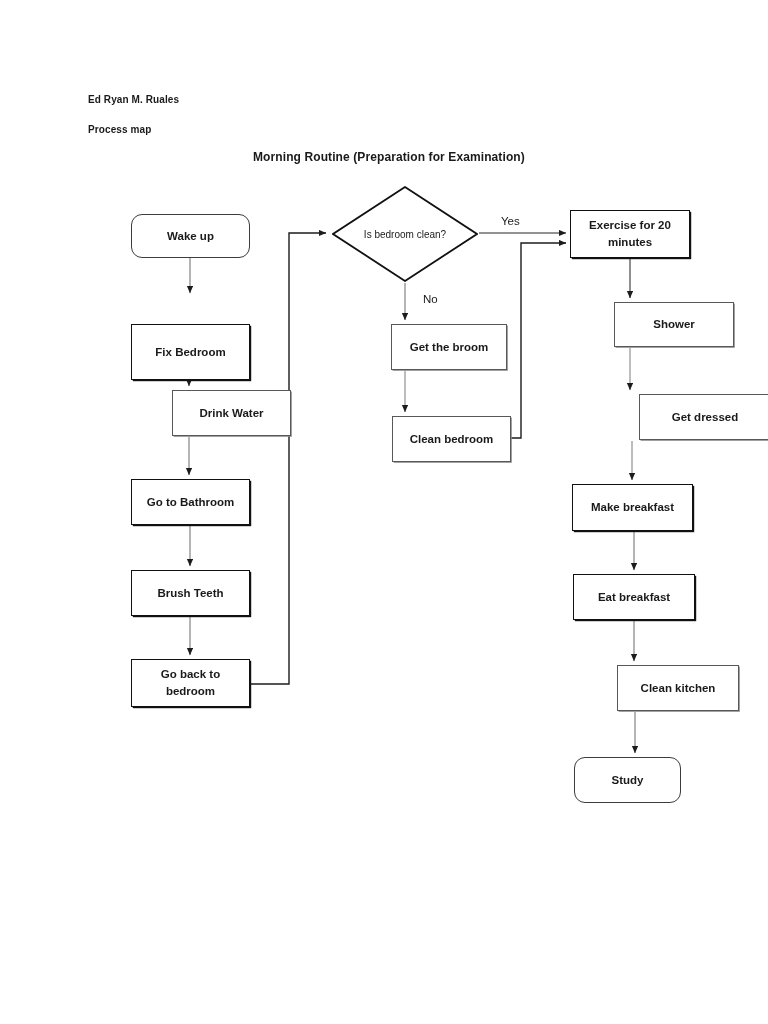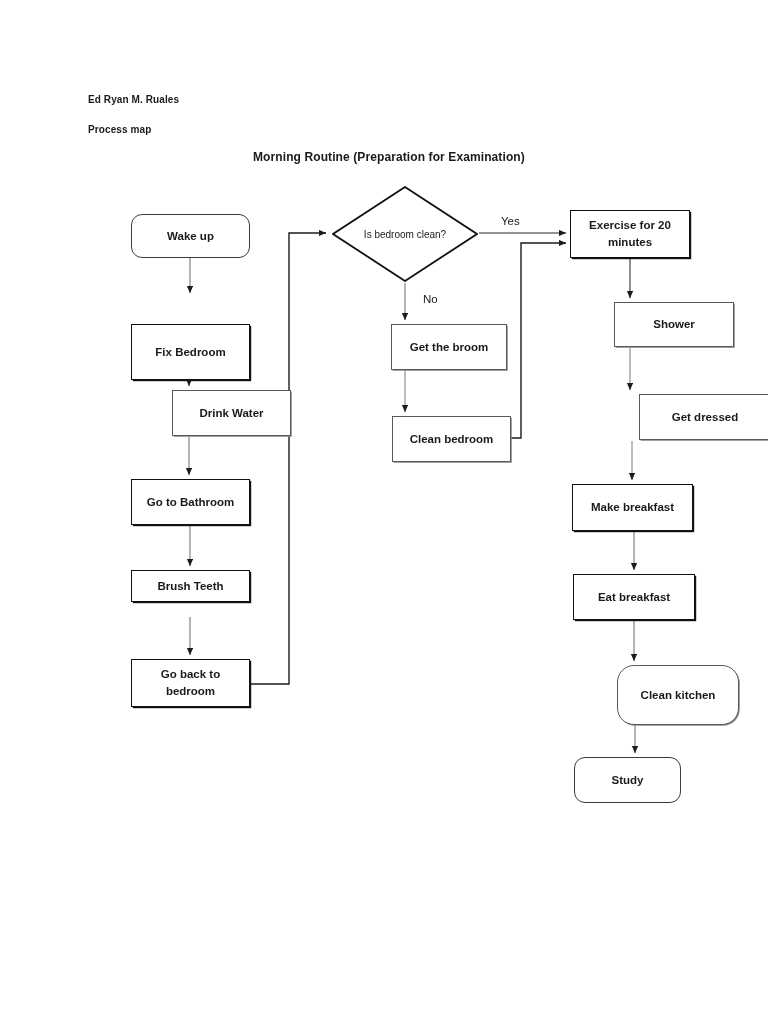--- a/index.html
+++ b/index.html
@@ -156,21 +156,21 @@
   </div>
 
   <div class="node proc light" id="n-drink-water" style="left: 128px; top: 390px; width: 119px; height: 46px;">
     <span>Drink Water</span>
   </div>
 
   <div class="node proc heavy" id="n-go-to-bathroom" style="left: 131px; top: 479px; width: 119px; height: 46px;">
     <span>Go to Bathroom</span>
   </div>
 
-  <div class="node proc heavy" id="n-brush-teeth" style="left: 131px; top: 570px; width: 119px; height: 32px;">
+  <div class="node proc heavy" id="n-brush-teeth" style="left: 131px; top: 570px; width: 119px; height: 46px;">
     <span>Brush Teeth</span>
   </div>
 
   <div class="node proc heavy" id="n-go-back-bedroom" style="left: 131px; top: 659px; width: 119px; height: 48px;">
     <span>Go back to bedroom</span>
   </div>
 
   <div class="node decision" id="n-is-bedroom-clean" style="left: 332px; top: 186px; width: 146px; height: 96px;">
     <svg class="diamond-svg" width="146" height="96" viewBox="0 0 146 96" xmlns="http://www.w3.org/2000/svg">
       <polygon points="73,1 145,48 73,95 1,48" fill="#ffffff" stroke="#111111" stroke-width="1.8"></polygon>
@@ -199,21 +199,21 @@
   </div>
 
   <div class="node proc heavy" id="n-make-breakfast" style="left: 572px; top: 484px; width: 121px; height: 47px;">
     <span>Make breakfast</span>
   </div>
 
   <div class="node proc heavy" id="n-eat-breakfast" style="left: 573px; top: 574px; width: 122px; height: 46px;">
     <span>Eat breakfast</span>
   </div>
 
-  <div class="node proc light" id="n-clean-kitchen" style="left: 573px; top: 665px; width: 122px; height: 60px; border-radius: 17px;">
+  <div class="node proc light" id="n-clean-kitchen" style="left: 573px; top: 665px; width: 122px; height: 46px;">
     <span>Clean kitchen</span>
   </div>
 
   <div class="node term" id="n-study" style="left: 574px; top: 757px; width: 107px; height: 46px;">
     <span>Study</span>
   </div>
 
   <div class="edge-label" id="lbl-yes" style="left: 501px; top: 215px;">Yes</div>
   <div class="edge-label" id="lbl-no" style="left: 423px; top: 293px;">No</div>
 

